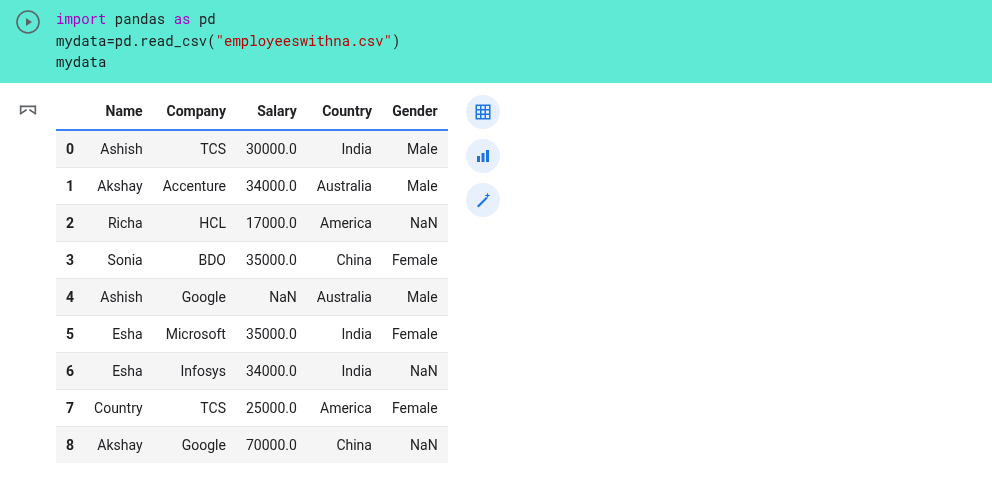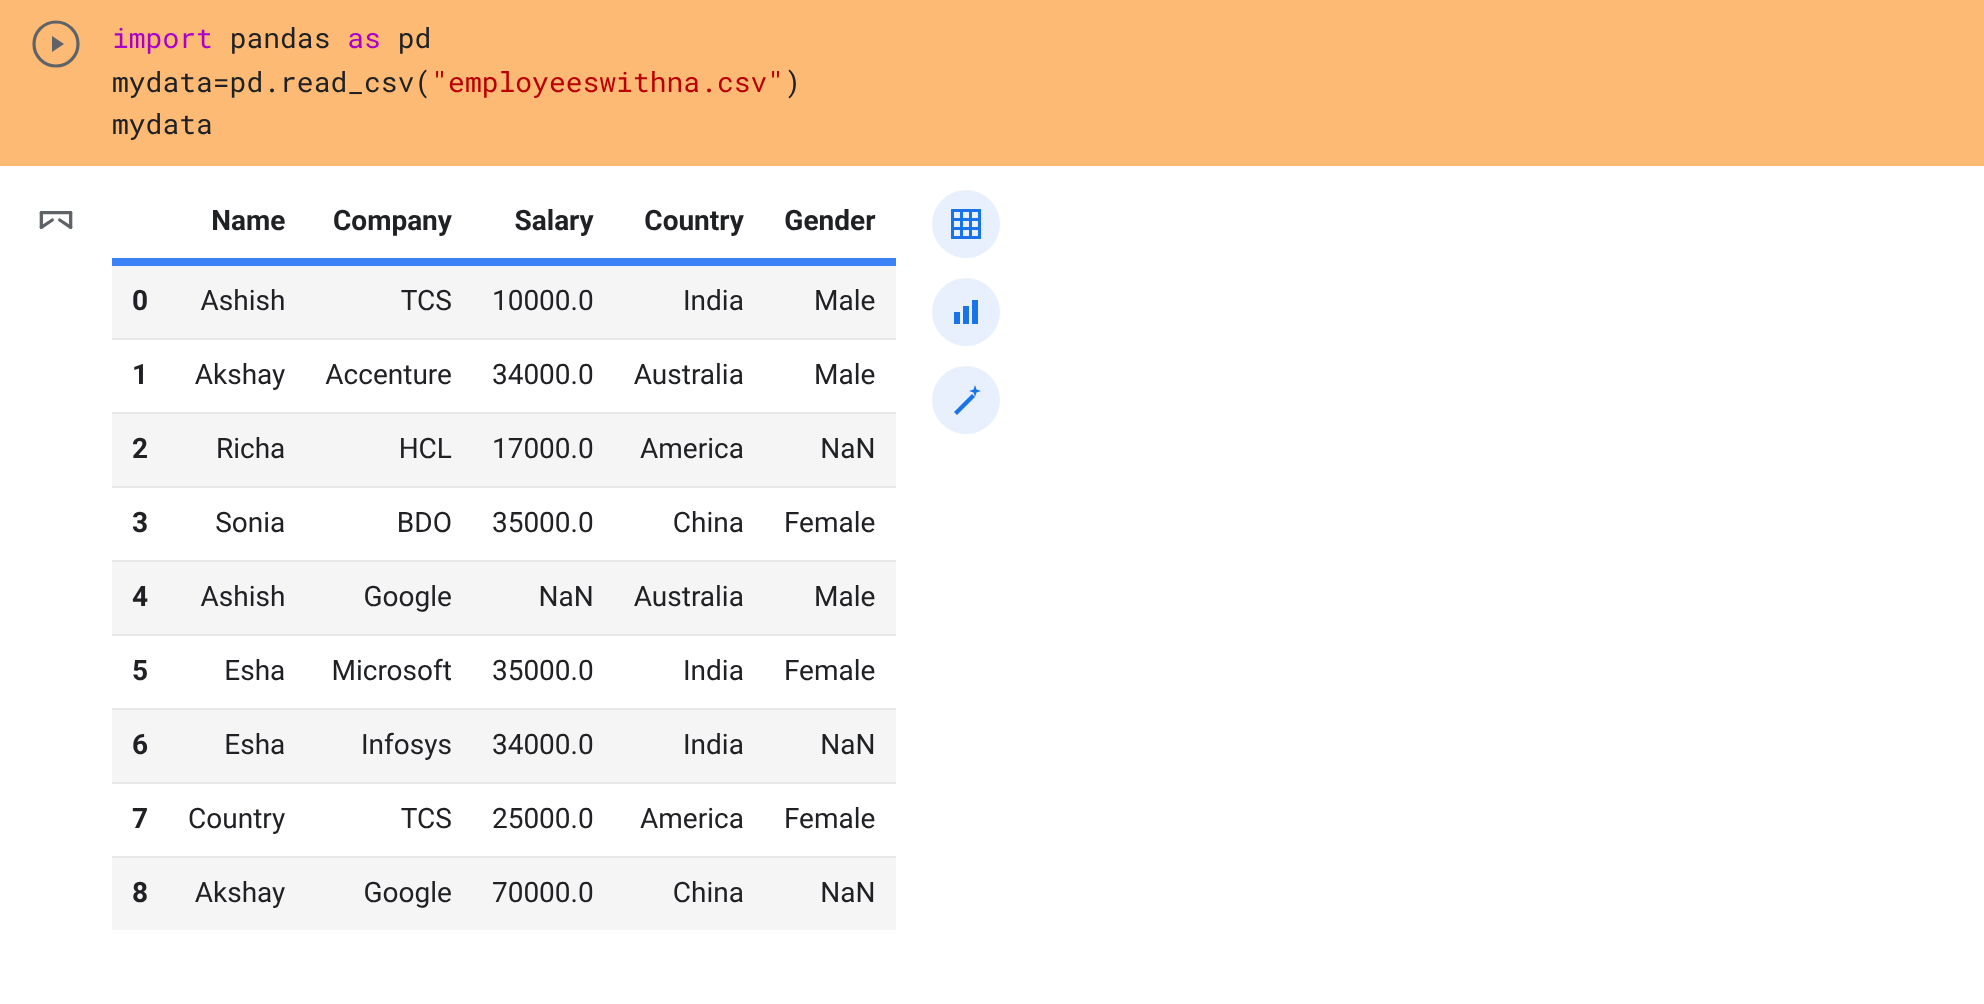--- a/index.html
+++ b/index.html
@@ -12,21 +12,21 @@
     width: 992px;
     height: 502px;
     overflow: hidden;
   }
   .cell {
     display: flex;
     flex-direction: column;
   }
   .input-area {
     display: flex;
-    background: #fdba74;
+    background: #5eead4;
     padding: 8px 0 10px 0;
   }
   .run-gutter {
     width: 56px;
     display: flex;
     justify-content: center;
     align-items: flex-start;
     padding-top: 2px;
   }
   .run-btn {
@@ -69,21 +69,21 @@
     font-size: 14px;
     color: #202124;
   }
   .df-table th, .df-table td {
     padding: 10px 10px;
     text-align: right;
     border: none;
   }
   .df-table thead th {
     font-weight: 700;
-    border-bottom: 4px solid #3b82f6;
+    border-bottom: 2px solid #3b82f6;
   }
   .df-table tbody th {
     font-weight: 700;
   }
   .df-table tbody tr:nth-child(odd) {
     background: #f5f5f5;
   }
   .df-table tbody tr {
     border-top: 1px solid #e8e8e8;
   }
@@ -147,21 +147,21 @@
             <th>Salary</th>
             <th>Country</th>
             <th>Gender</th>
           </tr>
         </thead>
         <tbody>
           <tr>
             <th>0</th>
             <td>Ashish</td>
             <td>TCS</td>
-            <td>10000.0</td>
+            <td>30000.0</td>
             <td>India</td>
             <td>Male</td>
           </tr>
           <tr>
             <th>1</th>
             <td>Akshay</td>
             <td>Accenture</td>
             <td>34000.0</td>
             <td>Australia</td>
             <td>Male</td>

